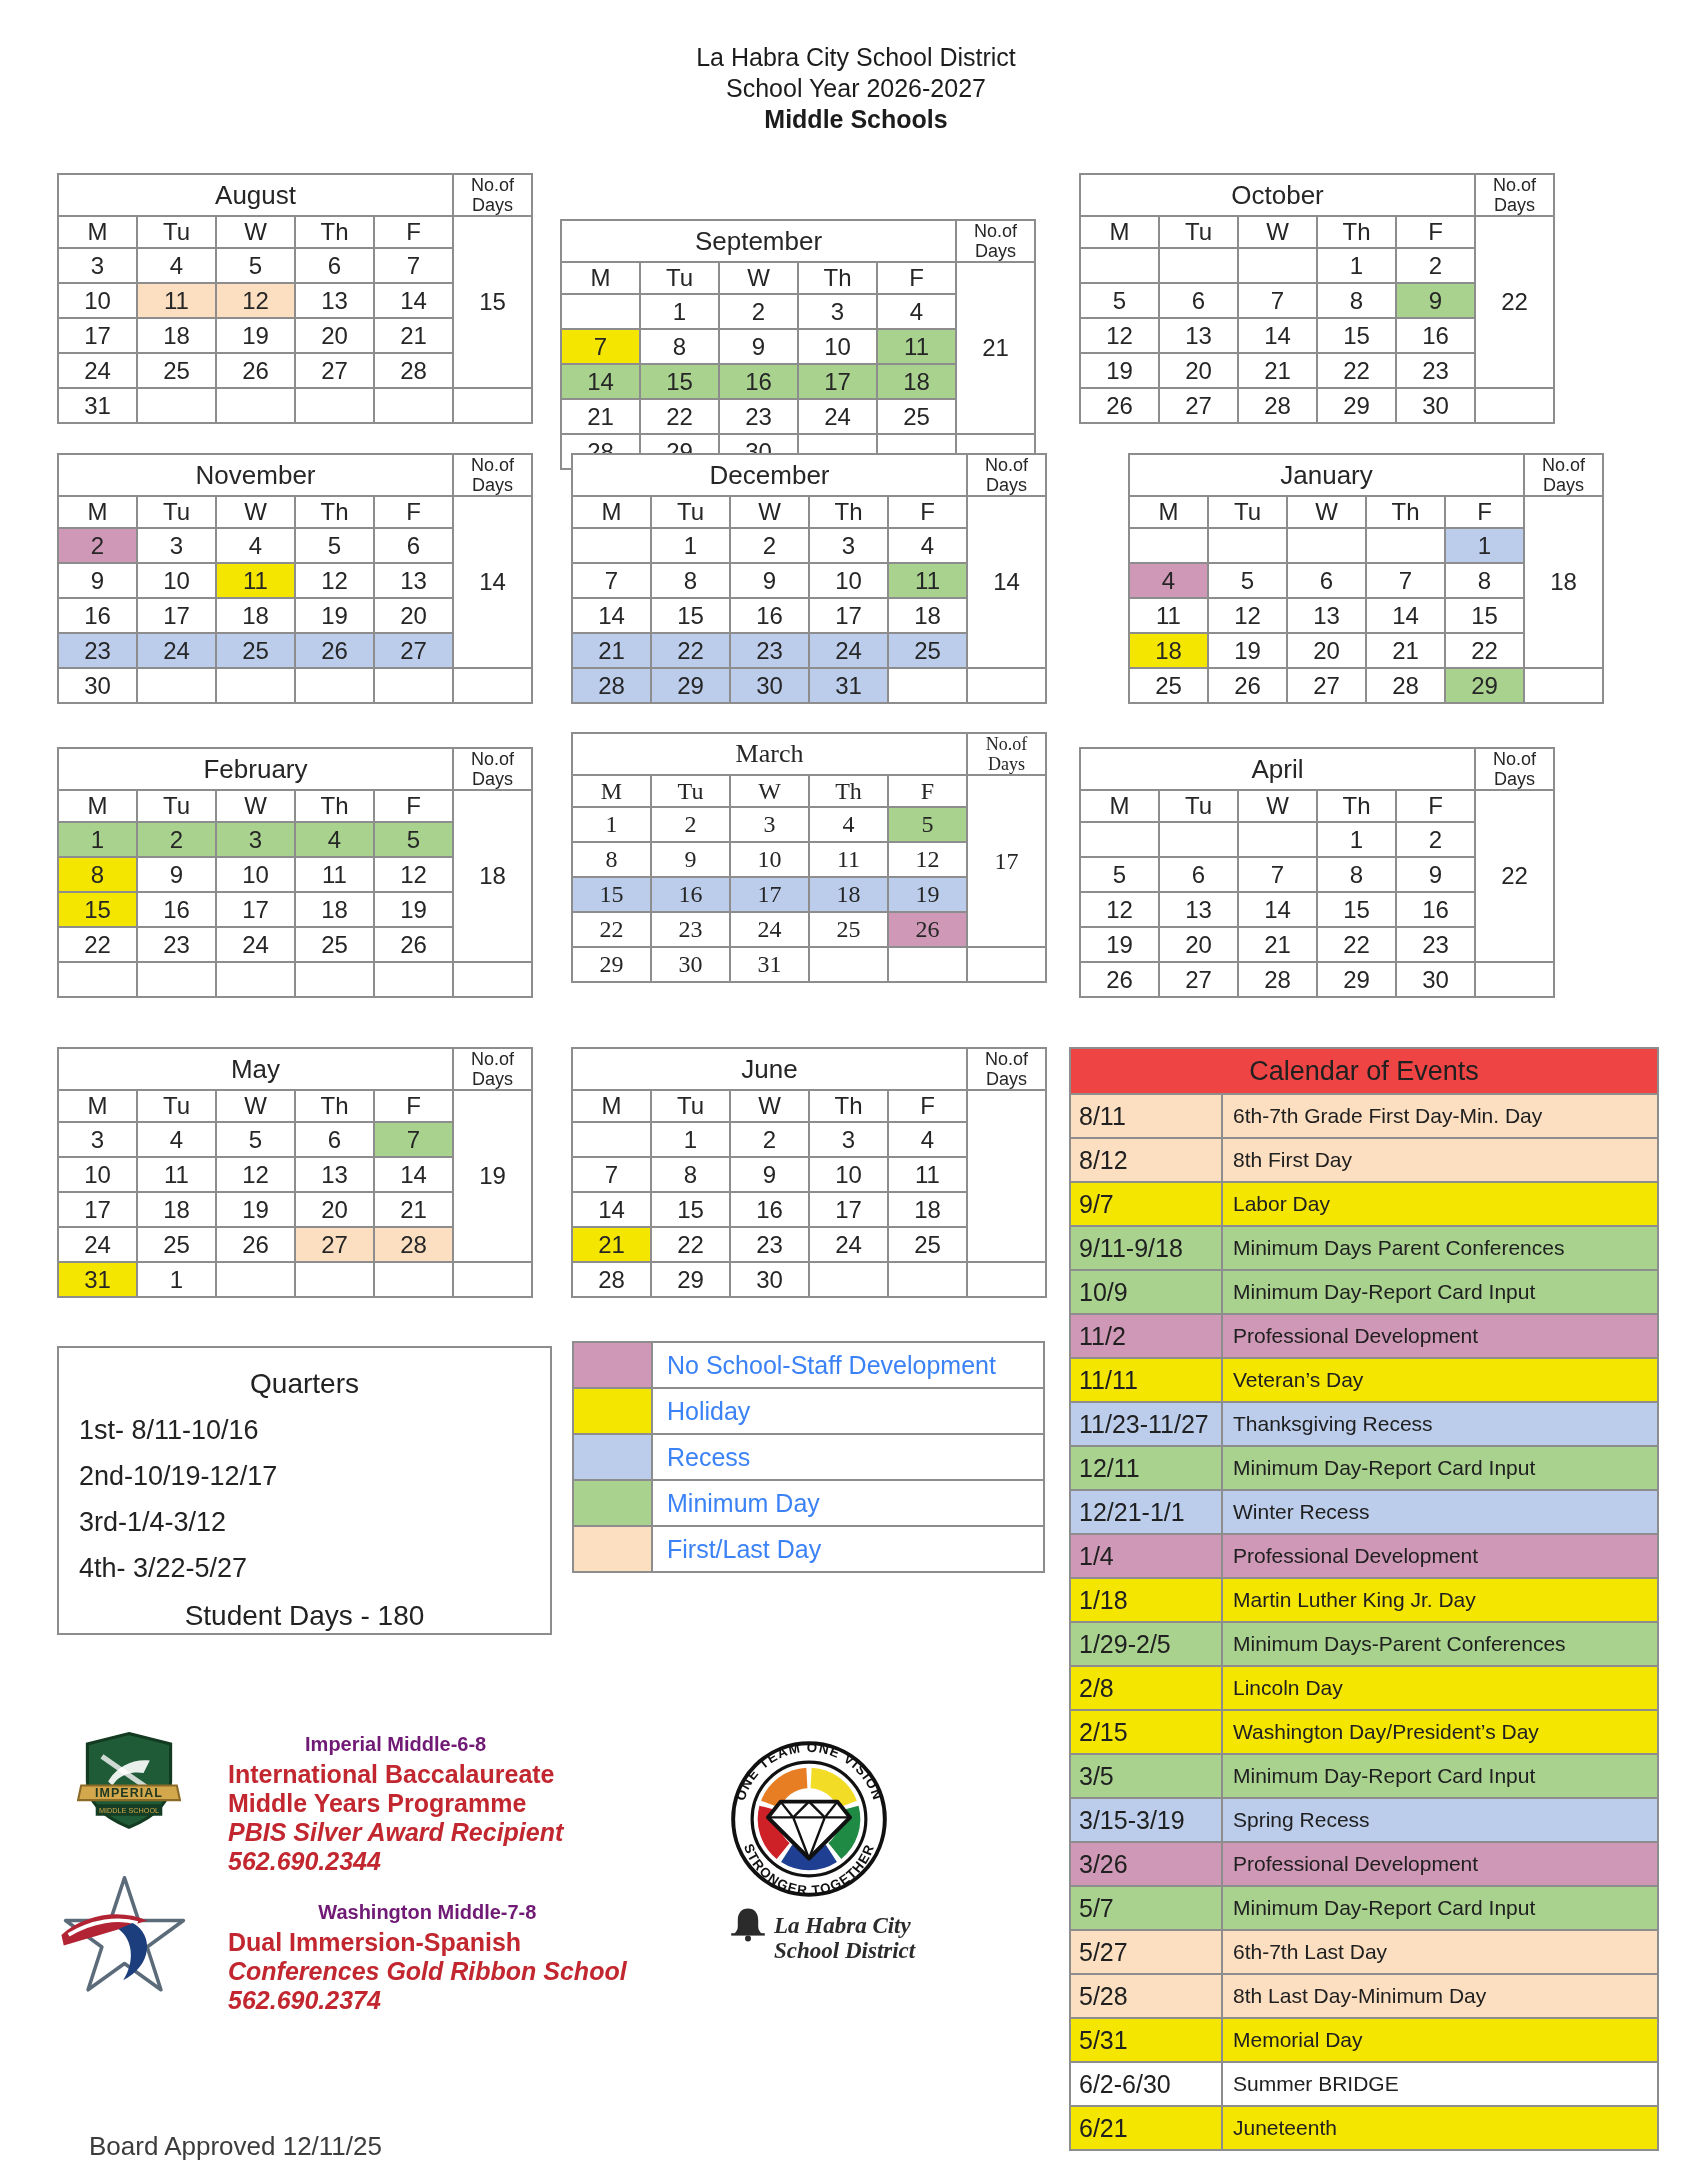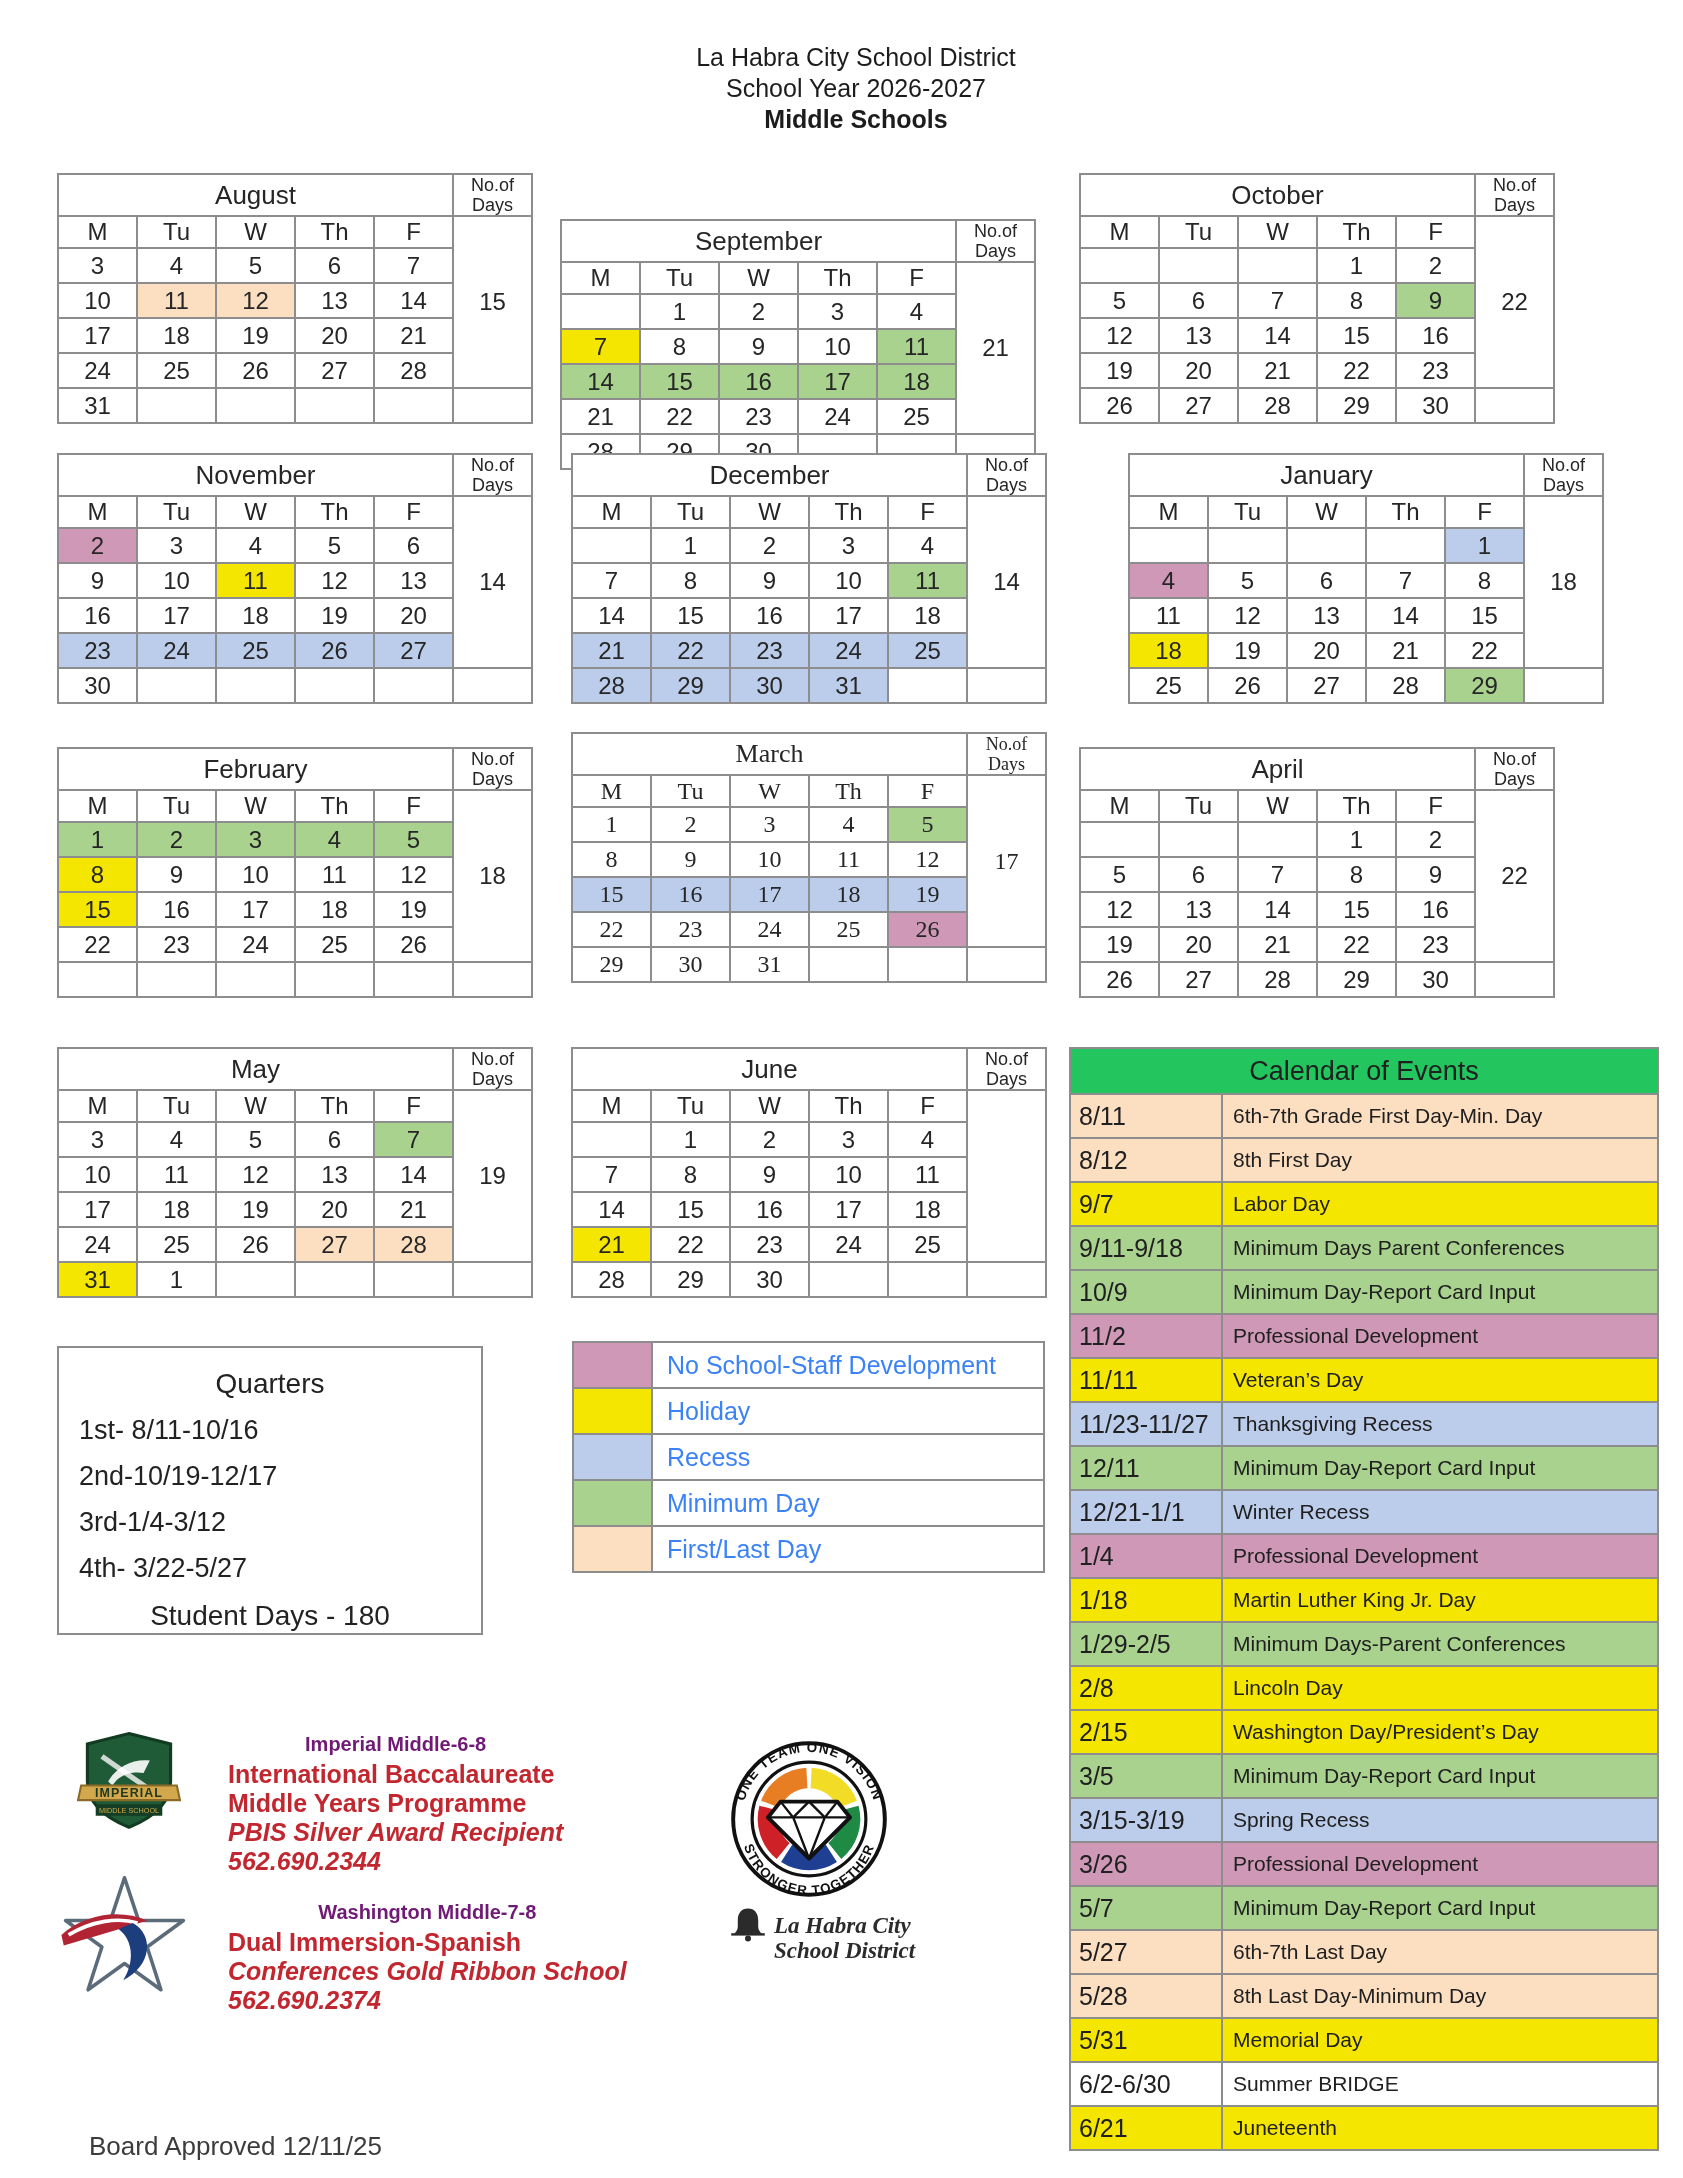--- a/index.html
+++ b/index.html
@@ -24,31 +24,31 @@
   
   .c-S, tr.c-S > td{background:var(--S);}
   .c-H, tr.c-H > td{background:var(--H);}
   .c-R, tr.c-R > td{background:var(--R);}
   .c-M, tr.c-M > td{background:var(--M);}
   .c-F, tr.c-F > td{background:var(--F);}
 
   
   table.events{position:absolute;left:1069px;top:1047px;width:588px;border-collapse:collapse;table-layout:fixed;}
   .events td{border:2px solid #8d8d8d;color:#202020;}
-  .e-title{height:42px;font-size:27px;text-align:center;background:#22c55e;}
+  .e-title{height:42px;font-size:27px;text-align:center;background:#ef4444;}
   .e-date{font-size:25px;text-align:left;padding:0 0 0 8px;height:42px;}
   .e-desc{font-size:21px;text-align:left;padding:0 0 0 10px;}
 
   
   table.legend{position:absolute;left:572px;top:1341px;width:471px;border-collapse:collapse;table-layout:fixed;}
   .lg-sw{width:79px;height:42px;border:2px solid #8d8d8d;}
   .lg-lb{border:2px solid #8d8d8d;font-size:25px;text-align:left;padding-left:14px;color:#3b82f6;background:#fff;}
 
   
-  .quarters{position:absolute;left:57px;top:1346px;width:426px;height:289px;border:2px solid #8d8d8d;color:#222;box-sizing:border-box;}
+  .quarters{position:absolute;left:57px;top:1346px;width:495px;height:289px;border:2px solid #8d8d8d;color:#222;box-sizing:border-box;}
   .q-title{text-align:center;font-size:28px;margin-top:20px;}
   .q-line{font-size:27px;margin:15px 0 0 20px;}
   .q-student{font-size:28px;text-align:center;margin-top:16px;}
 
   
   .school-text{position:absolute;}
   #school1-text{left:228px;top:1728px;}
   #school2-text{left:228px;top:1896px;}
   .school-name{font-size:20px;font-weight:bold;color:#701a75;line-height:32px;text-align:center;}
   .school-line{font-size:25px;font-weight:bold;color:#C22730;line-height:29px;}

